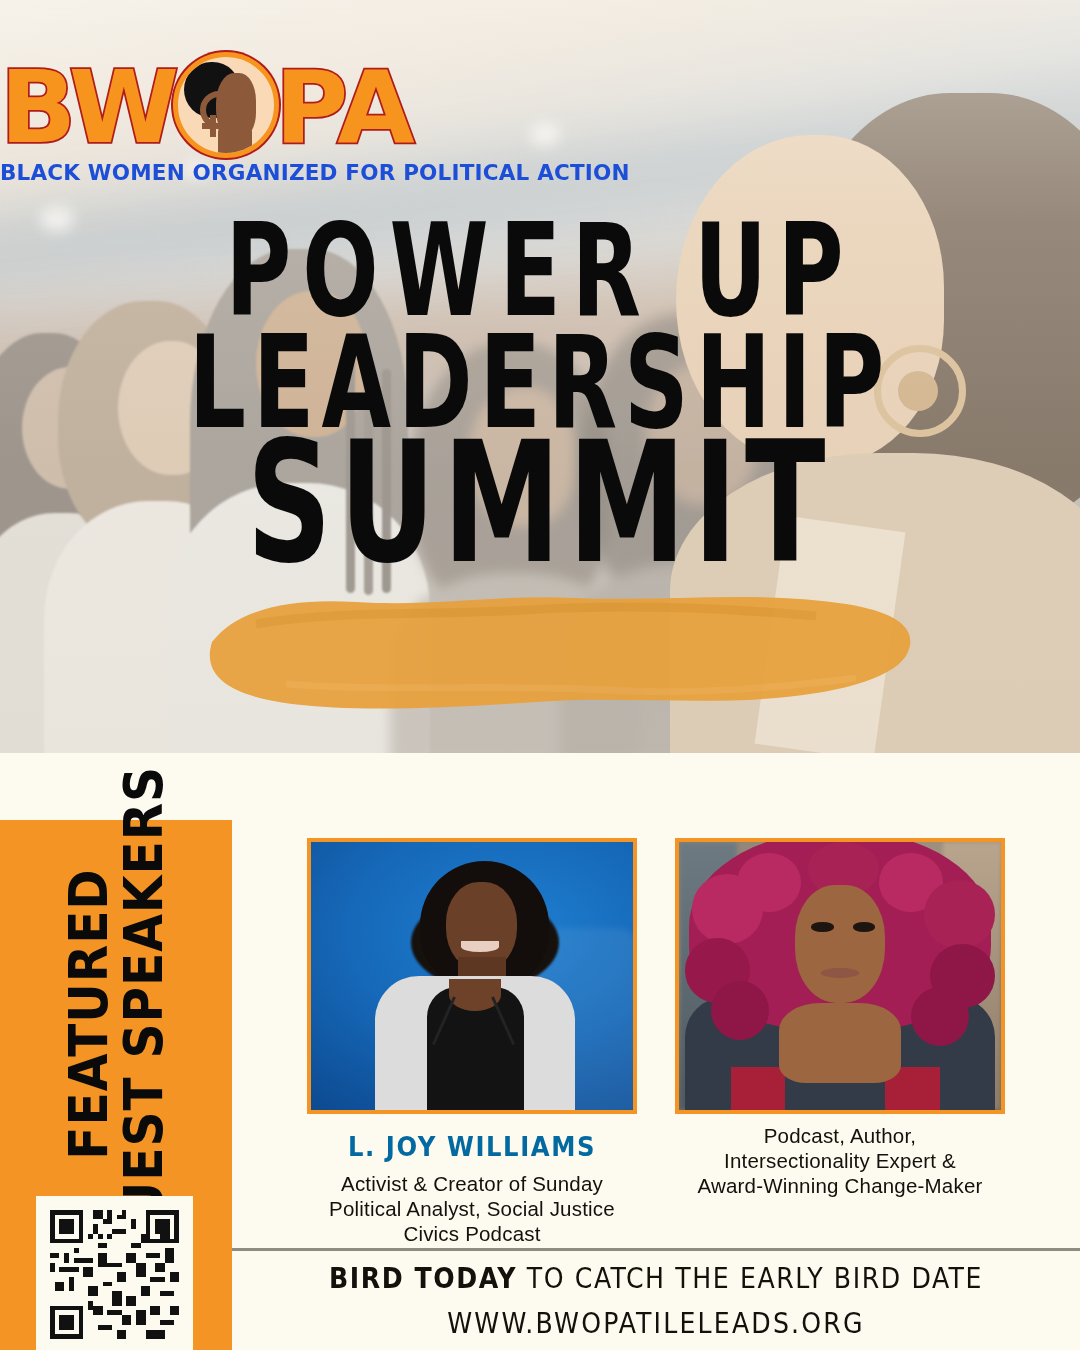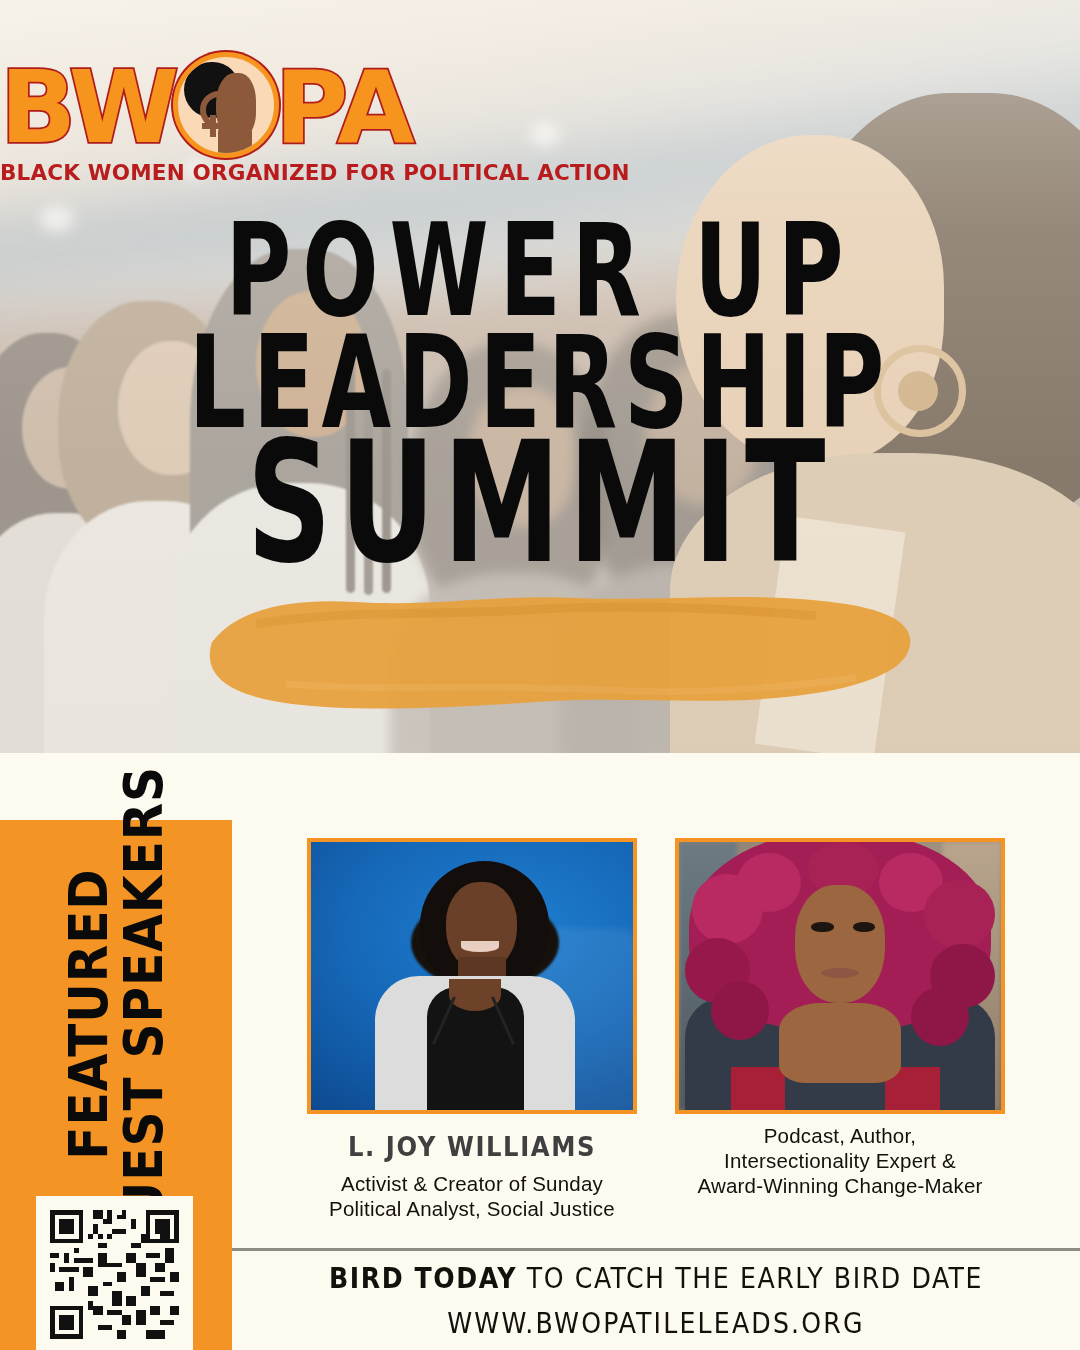--- a/index.html
+++ b/index.html
@@ -51,21 +51,21 @@
   .logo-mark{display:inline-block;width:96px;height:96px;border-radius:50%;
     background:#F9D9B6;border:5px solid #F7941E;position:relative;vertical-align:-16px;
     margin:0 -4px;overflow:hidden;box-shadow:0 0 0 2px #B01B1B;}
   .lm-afro{position:absolute;left:6px;top:5px;width:56px;height:56px;border-radius:50% 50% 46% 52%;background:#111;}
   .lm-face{position:absolute;left:38px;top:16px;width:40px;height:66px;border-radius:46% 42% 40% 44%;background:#8C5A3A;}
   .lm-neck{position:absolute;left:40px;top:66px;width:34px;height:30px;background:#8C5A3A;border-radius:30% 30% 0 0;}
   .lm-sym-c{position:absolute;left:22px;top:34px;width:26px;height:26px;border:6px solid #8C5A3A;border-radius:50%;}
   .lm-sym-v{position:absolute;left:32px;top:58px;width:6px;height:22px;background:#8C5A3A;}
   .lm-sym-h{position:absolute;left:24px;top:66px;width:22px;height:6px;background:#8C5A3A;}
   .logo-sub{margin-top:2px;font-family:"DejaVu Sans",sans-serif;font-weight:700;
-    font-size:21.5px;letter-spacing:.2px;color:#b91c1c;}
+    font-size:21.5px;letter-spacing:.2px;color:#1d4ed8;}
 
   
   .title{position:absolute;left:0;right:0;top:212px;text-align:center;color:#0A0A0A;}
   .t-line{font-family:"DejaVu Sans Condensed","Liberation Sans Narrow","Liberation Sans",sans-serif;
     font-weight:700;line-height:.92;white-space:nowrap;transform:scaleX(.78);transform-origin:center;}
   .t1{font-size:128px;letter-spacing:14px;}
   .t2{font-size:128px;letter-spacing:9px;margin-top:-6px;}
   .t3{font-size:168px;letter-spacing:10px;margin-top:-16px;}
 
   
@@ -86,21 +86,21 @@
   .qr-box{position:absolute;left:36px;top:376px;width:157px;height:157px;background:#FDFAF0;
     padding:9px;box-sizing:border-box;}
   .qr{width:100%;height:100%;display:block;}
 
   
   .speakers{position:absolute;left:232px;top:820px;width:848px;height:530px;background:#FDFAF0;}
   .sp-row{position:absolute;left:0;top:18px;width:848px;display:flex;justify-content:center;gap:38px;}
   .sp{width:330px;text-align:center;}
   .sp-frame{width:330px;height:276px;border:4px solid #F39424;box-sizing:border-box;overflow:hidden;position:relative;background:#222;}
   .sp-name{margin-top:17px;font-family:"DejaVu Sans Condensed","Liberation Sans Narrow","Liberation Sans",sans-serif;
-    font-weight:700;font-size:27px;letter-spacing:1.6px;color:#404040;}
+    font-weight:700;font-size:27px;letter-spacing:1.6px;color:#0369a1;}
   .sp-bio{margin-top:9px;font-size:20.5px;line-height:1.22;color:#14110D;letter-spacing:.2px;}
 
   
   .p1-bg{position:absolute;inset:0;background:radial-gradient(120% 100% at 62% 34%,#1F7FD0 0%,#1668B8 42%,#0E4E96 78%,#0A3E7C 100%);}
   .p1-chair{position:absolute;left:48%;top:32%;width:54%;height:70%;background:rgba(255,255,255,.07);border-radius:40px 20px 0 0;filter:blur(3px);}
   .p1-hair{position:absolute;left:34%;top:7%;width:40%;height:48%;background:#130E0B;border-radius:50% 50% 44% 44%;}
   .p1-hair2{position:absolute;left:31%;top:20%;width:46%;height:35%;background:#17110D;border-radius:50%;filter:blur(1px);}
   .p1-face{position:absolute;left:42%;top:15%;width:22%;height:33%;background:#6B4028;border-radius:46% 46% 48% 48%;}
   .p1-smile{position:absolute;left:46.5%;top:37%;width:12%;height:4%;background:#E8CFC2;border-radius:0 0 50% 50%;}
   .p1-neck{position:absolute;left:45.5%;top:43%;width:15%;height:12%;background:#5E3722;}
@@ -326,20 +326,21 @@
           <div class="p1-cardi"></div>
           <div class="p1-top"></div>
           <div class="p1-chest"></div>
           <div class="p1-strap" style="left:44%;top:58%;height:52px;transform:rotate(24deg);"></div>
           <div class="p1-strap" style="left:56%;top:58%;height:52px;transform:rotate(-24deg);"></div>
         </div>
         <div class="sp-name">L. JOY WILLIAMS</div>
         <div class="sp-bio">
           <div>Activist &amp; Creator of Sunday</div>
           <div>Political Analyst, Social Justice</div>
+          <div>Civics Podcast</div>
         </div>
       </div>
 
       <div class="sp">
         <div class="sp-frame">
           <div class="p2-bg"></div>
           <div class="p2-wallL"></div>
           <div class="p2-wallR"></div>
           <div class="p2-hood"></div>
           <div class="p2-letter" style="left:16%;"></div>

